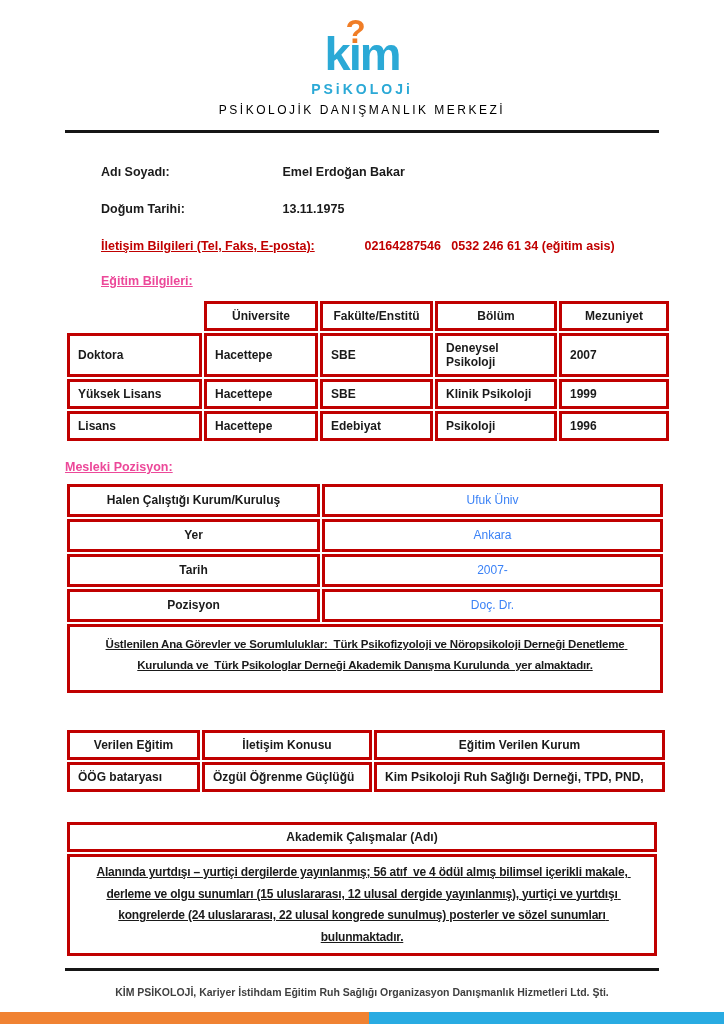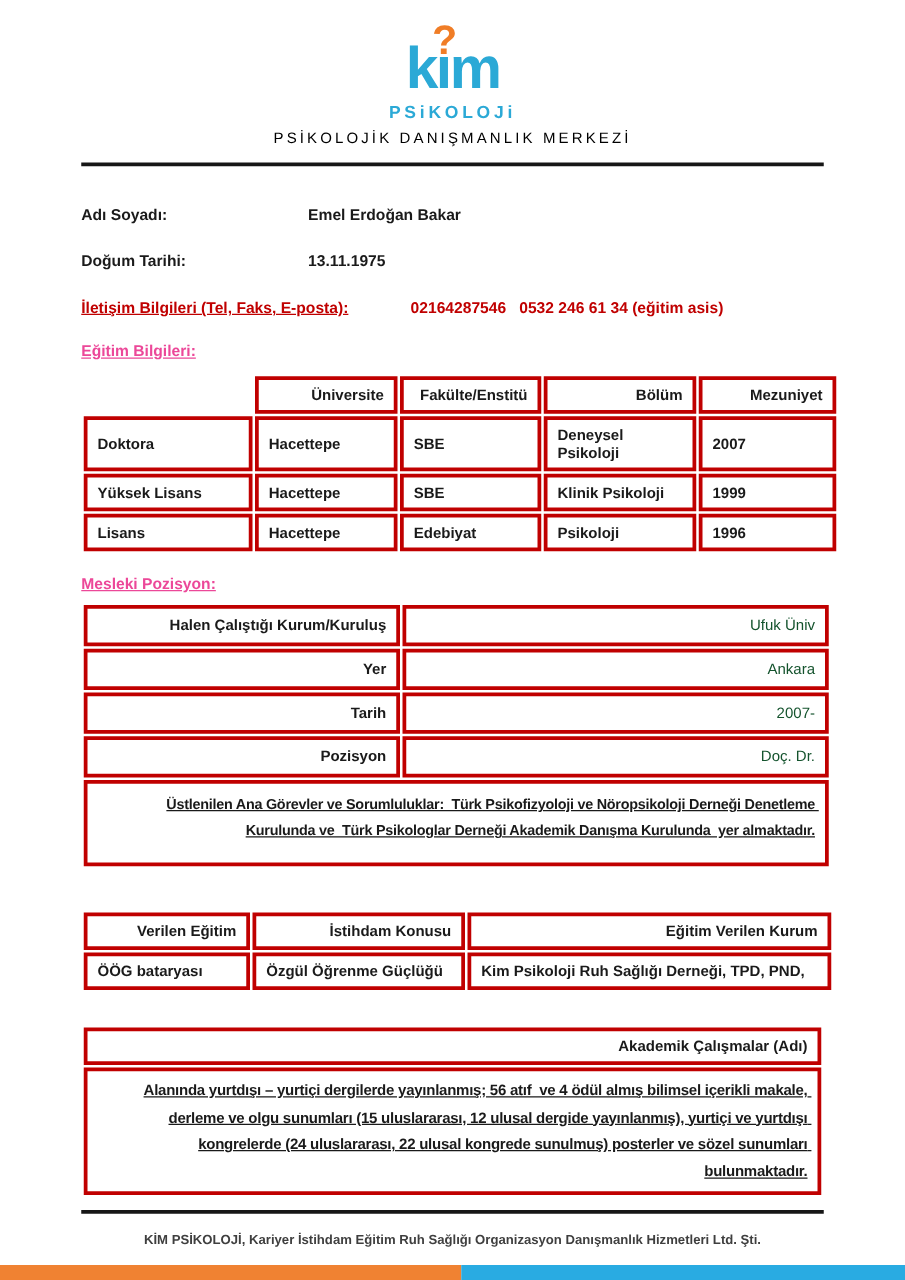--- a/index.html
+++ b/index.html
@@ -15,48 +15,48 @@
   .logo-mark { position:relative; display:inline-block; line-height:1;
     font-weight:bold; font-size:47px; letter-spacing:-2px; color:#2ba9d6; height:50px; }
   .logo-q { position:absolute; top:-15px; left:21px; font-size:33px;
     letter-spacing:0; color:#f07d26; font-weight:bold; }
   .logo-brand { margin-top:1px; font-size:14px; font-weight:bold;
     letter-spacing:3px; color:#2ba9d6; }
   .tagline { margin-top:6px; font-size:12px; letter-spacing:2.5px; color:#000000; }
   .rule { height:3px; background:#161616; margin:13px 65px 0 65px; }
 
   
-  .info { margin-top:30px; font-size:12.5px; font-weight:bold; }
+  .info { margin-top:30px; font-size:12.5px; font-weight:bold;margin-left:36px; }
   .info-row { margin-bottom:19px; line-height:18px; }
   .lab { display:inline-block; vertical-align:top; }
   .lab-narrow { width:178px; }
   .lab-wide  { width:260px; }
   .red { color:#c00000; }
   .ul { text-decoration:underline; }
   .pre { white-space:pre-wrap; }
   .sec-heading { font-size:12.5px; font-weight:bold; color:#ec4899;
     text-decoration:underline; }
 
   
   table.red-tbl { border-collapse:separate; border-spacing:2px;
     width:594px; table-layout:fixed; }
   table.red-tbl th, table.red-tbl td {
     border:3px solid #c00000; background:#fff; font-size:12px;
     font-weight:bold; color:#1a1a1a; padding:5px 8px; overflow:hidden; }
   td.noborder { border:none !important; }
-  .c { text-align:right; }
+  .c { text-align:center; }
   .l { text-align:left; }
 
   .edu-tbl { margin-top:11px; }
   .edu-tbl th, .edu-tbl td { padding:7px 8px; }
 
   .exp-head { margin-top:17px; }
   .exp-tbl { margin-top:8px; }
   .exp-tbl td { padding:3px 6px; line-height:17px; }
-  .exp-tbl td.val { font-weight:normal; color:#14532d; font-size:12px; }
+  .exp-tbl td.val { font-weight:normal; color:#3b82f6; font-size:12px; }
   .exp-tbl td.duties { padding:7px 8px 14px 8px; line-height:21px;
     font-size:11.5px; letter-spacing:-0.2px; text-decoration:underline; }
 
   .trn-tbl { margin-top:33px; }
   .trn-tbl th { padding:8px 6px; }
   .trn-tbl td { padding:11px 6px; }
 
   .acad-tbl { margin-top:26px; }
   .acad-tbl th { padding:8px 6px; }
   .acad-tbl td { padding:9px 6px 15px 6px; line-height:21.5px;
@@ -176,21 +176,21 @@
 
     <table class="red-tbl trn-tbl">
       <colgroup>
           <col style="width:133px">
           <col style="width:170px">
           <col style="width:291px">
         </colgroup>
       <tbody>
           <tr>
         <th class="c">Verilen Eğitim</th>
-        <th class="c">İstihdam Konusu</th>
+        <th class="c">İletişim Konusu</th>
         <th class="c">Eğitim Verilen Kurum</th>
       </tr>
       <tr>
         <td class="l">ÖÖG bataryası</td>
         <td class="l">Özgül Öğrenme Güçlüğü</td>
         <td class="l">Kim Psikoloji Ruh Sağlığı Derneği, TPD, PND,</td>
       </tr>
     </tbody>
       </table>
 

